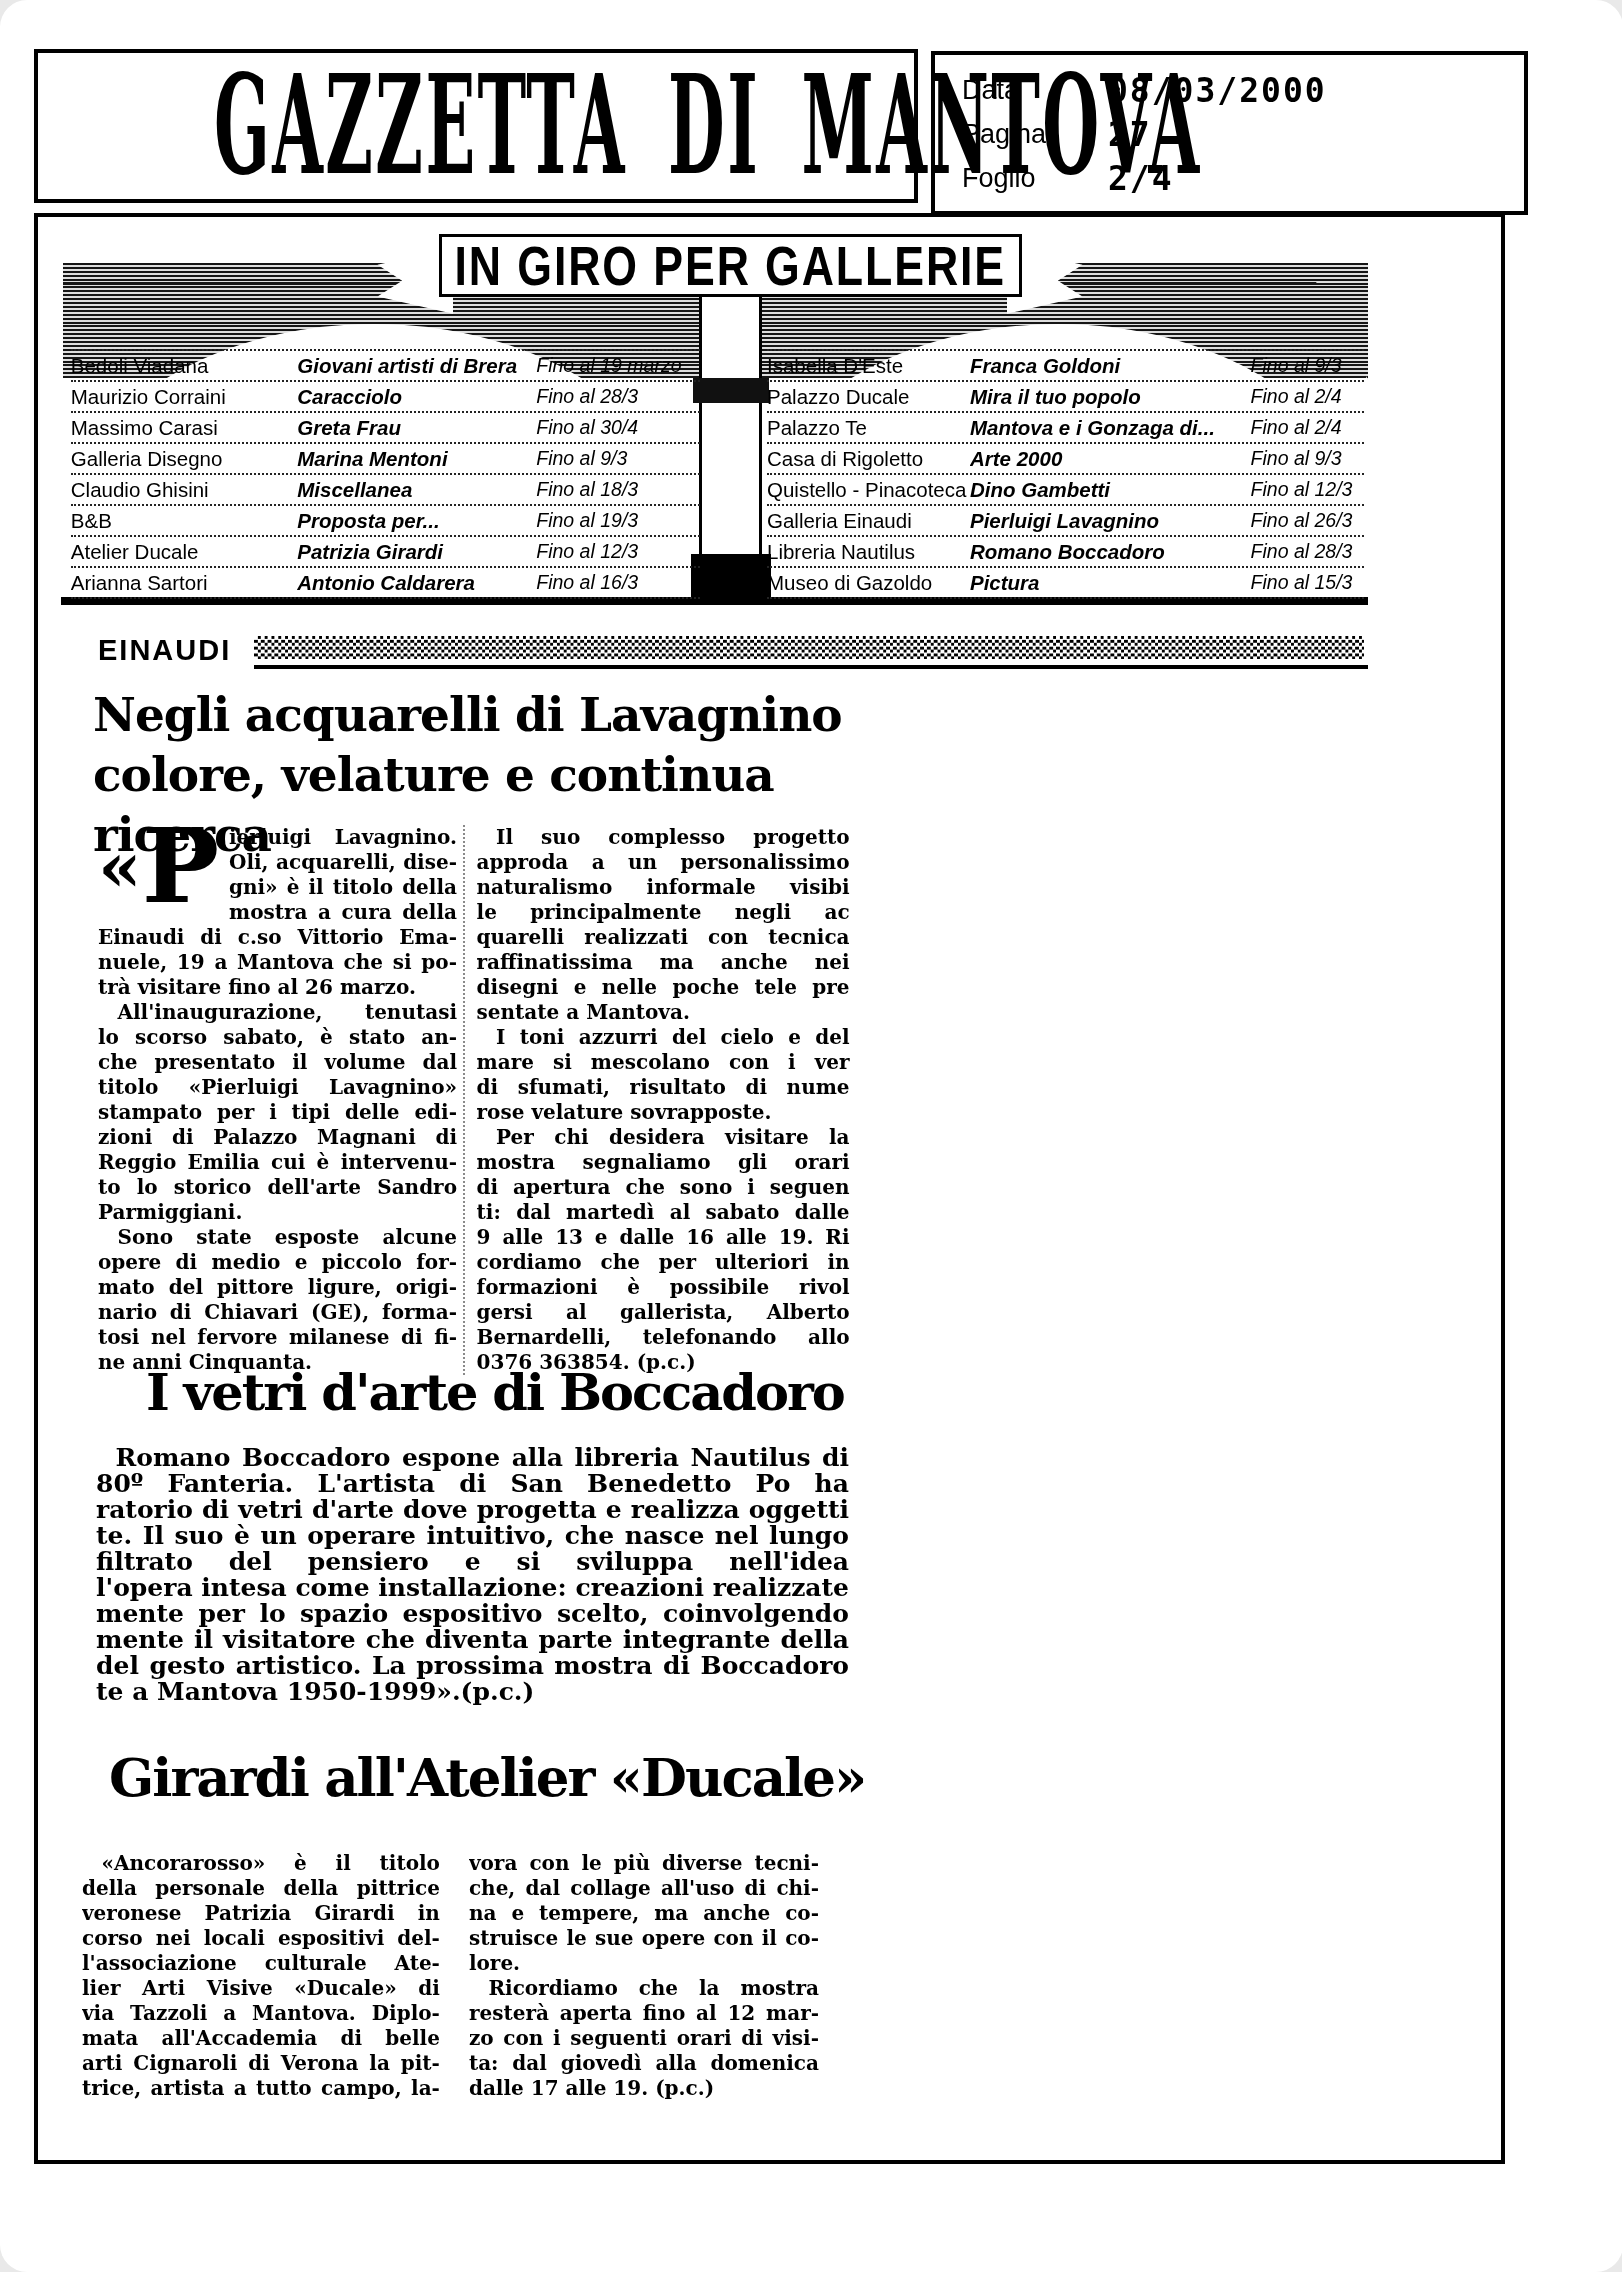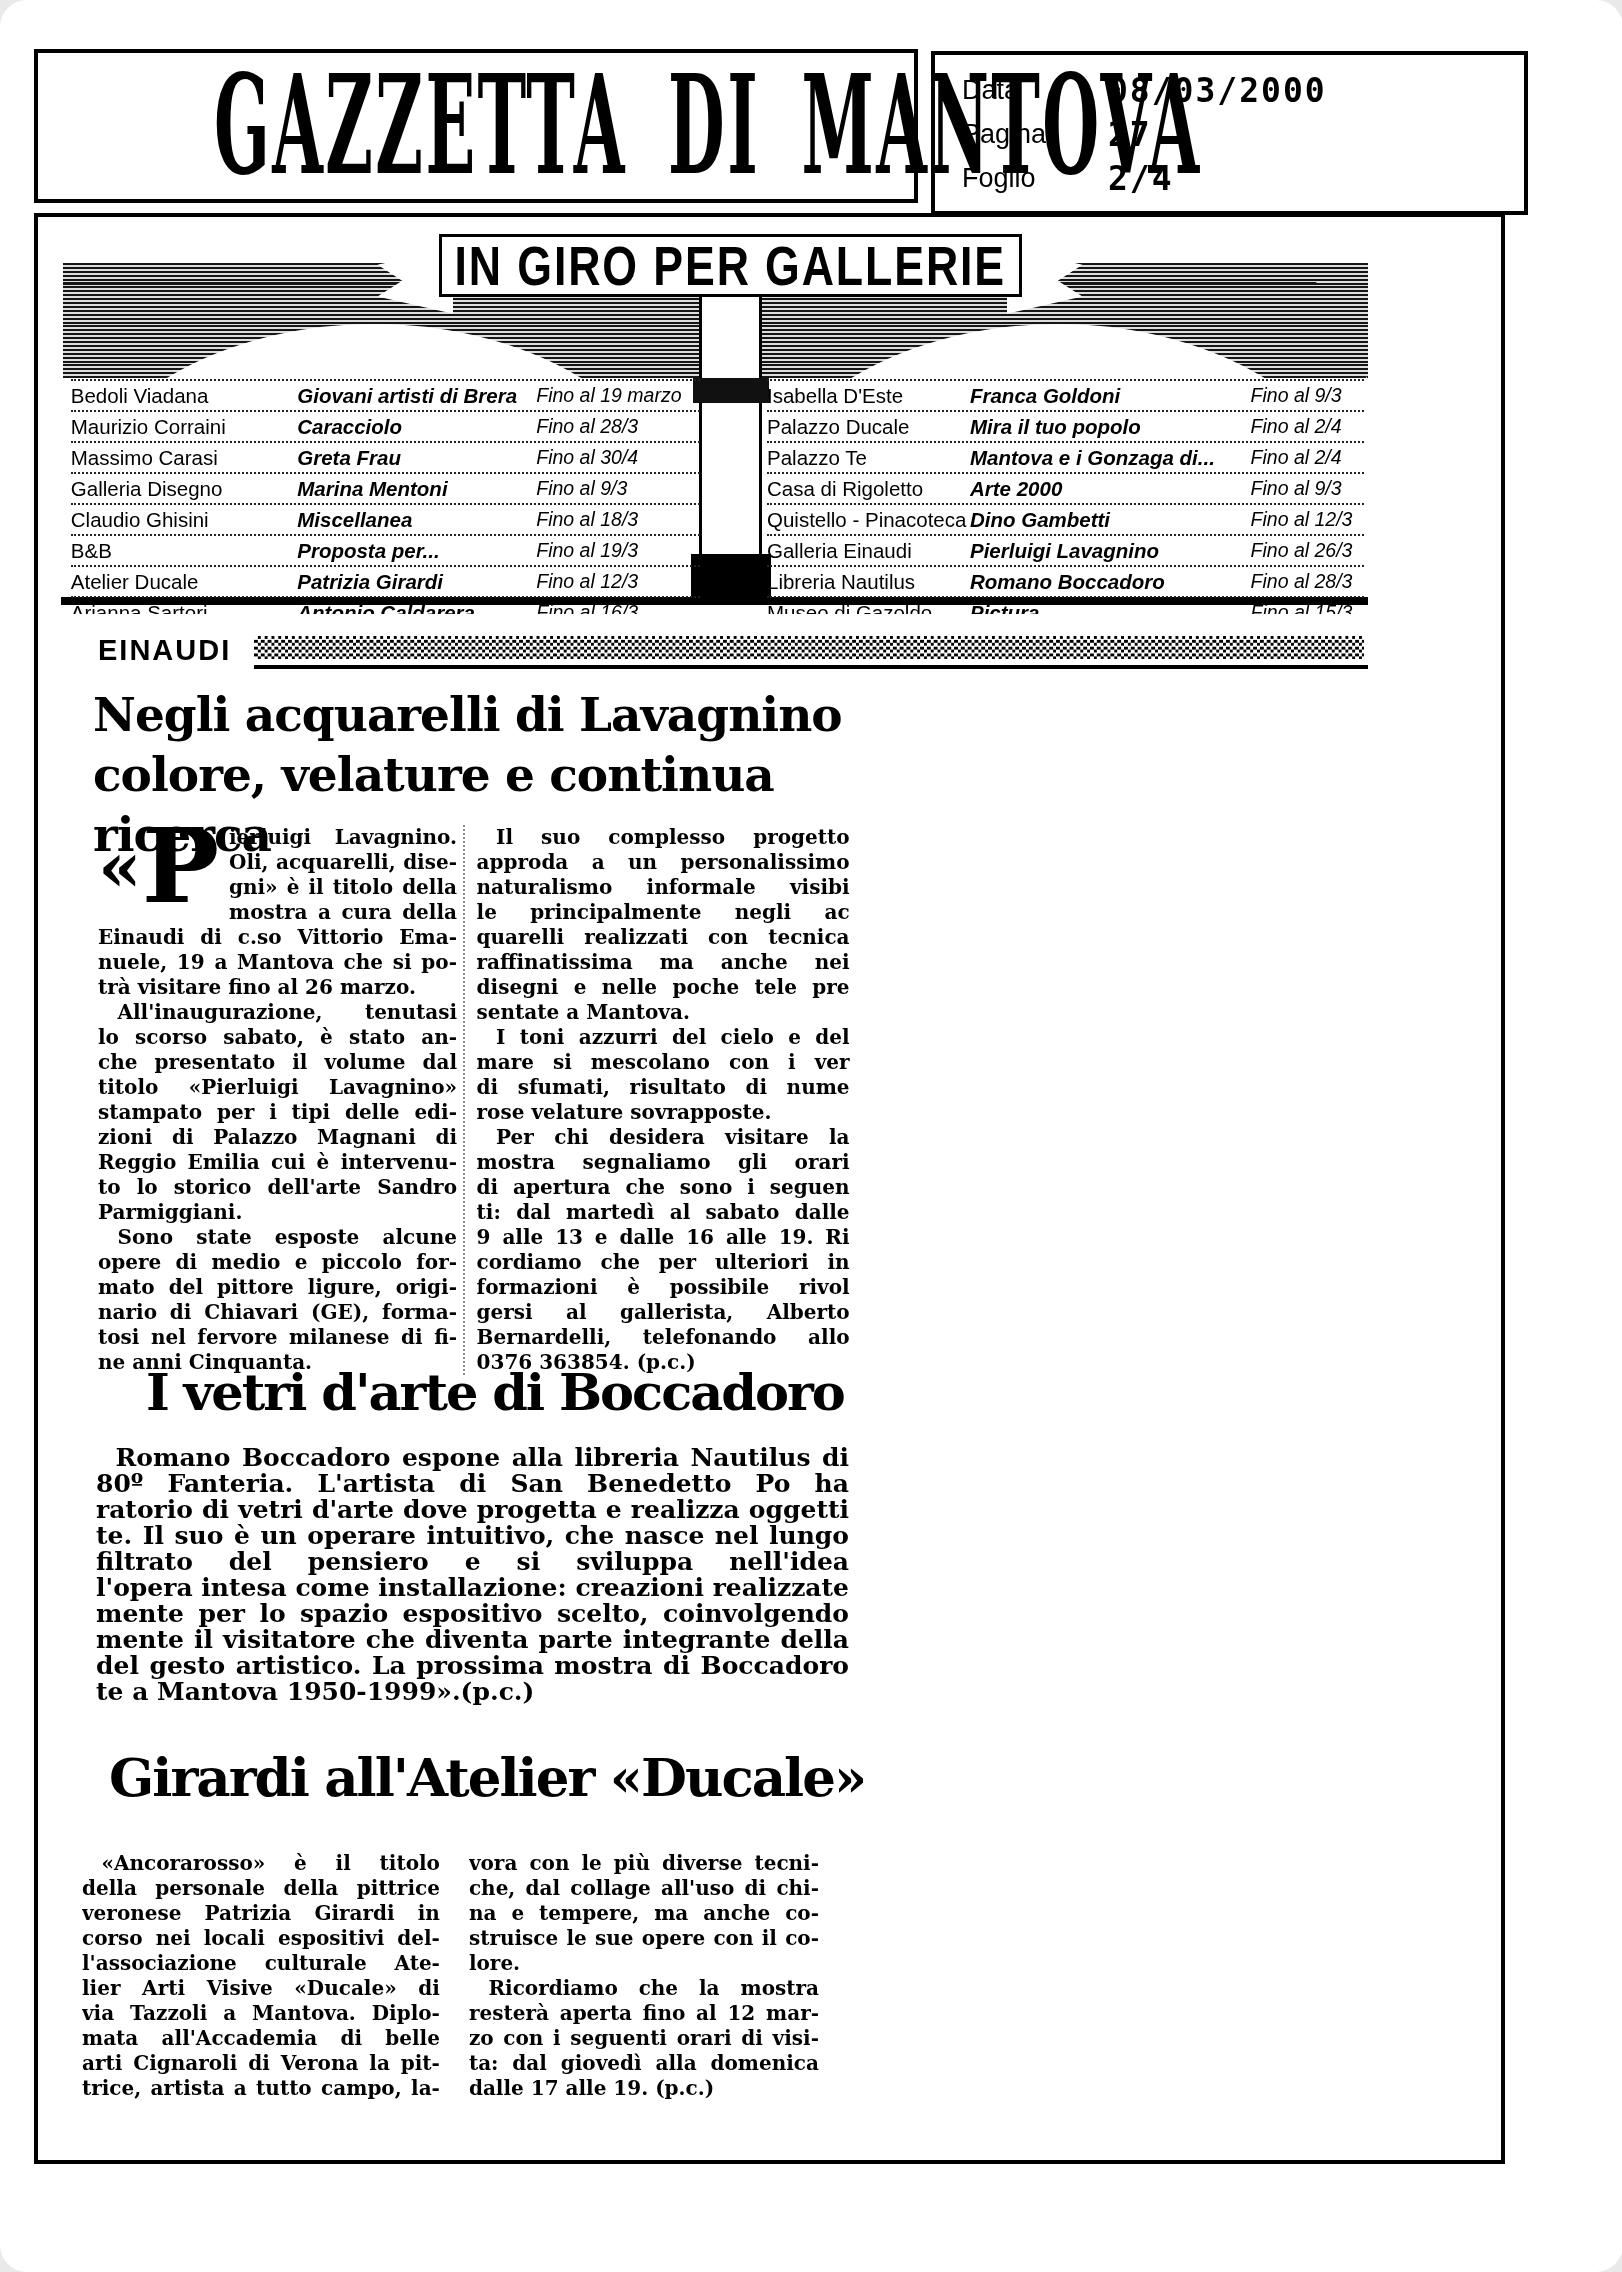--- a/index.html
+++ b/index.html
@@ -40,21 +40,21 @@
 
   .banner-box{position:absolute;left:378px;top:0;width:577px;height:57px;background:#fff;
     border:3.9px solid #000;z-index:8;display:flex;align-items:center;justify-content:center;}
   .banner-title{font:bold 47px "Liberation Sans",sans-serif;letter-spacing:2px;white-space:nowrap;
     transform:scale(0.95,1.2);}
   .ribbon-tail{position:absolute;top:13.7px;width:82px;height:66px;background:#fff;z-index:7;
     filter:drop-shadow(0 0 1.2px #000) drop-shadow(0 0 1px #000);}
   .ribbon-tail.left{left:310px;clip-path:polygon(100% 0,8% 26%,38% 50%,8% 74%,100% 100%);}
   .ribbon-tail.right{left:946px;clip-path:polygon(0 0,92% 26%,62% 50%,92% 74%,0 100%);}
 
-  .gal-table{position:absolute;top:115px;z-index:9;border-top:2px dotted #222;margin-top:30px;}
+  .gal-table{position:absolute;top:115px;z-index:9;border-top:2px dotted #222;}
   .gal-table.t-left{left:9.8px;width:629px;}
   .gal-table.t-right{left:706px;width:597px;}
   .grow{height:29px;display:flex;align-items:center;border-bottom:2px dotted #222;}
   .grow .venue{flex:0 0 36%;font:20.5px "Liberation Sans",sans-serif;white-space:nowrap;overflow:hidden;}
   .grow .show{flex:0 0 38%;font:italic bold 20.5px "Liberation Sans",sans-serif;white-space:nowrap;overflow:hidden;}
   .grow .until{flex:1;font:italic 19.5px "Liberation Sans",sans-serif;white-space:nowrap;overflow:hidden;}
   .t-right .grow .venue{flex-basis:34%;}
   .t-right .grow .show{flex-basis:47%;}
 
   

